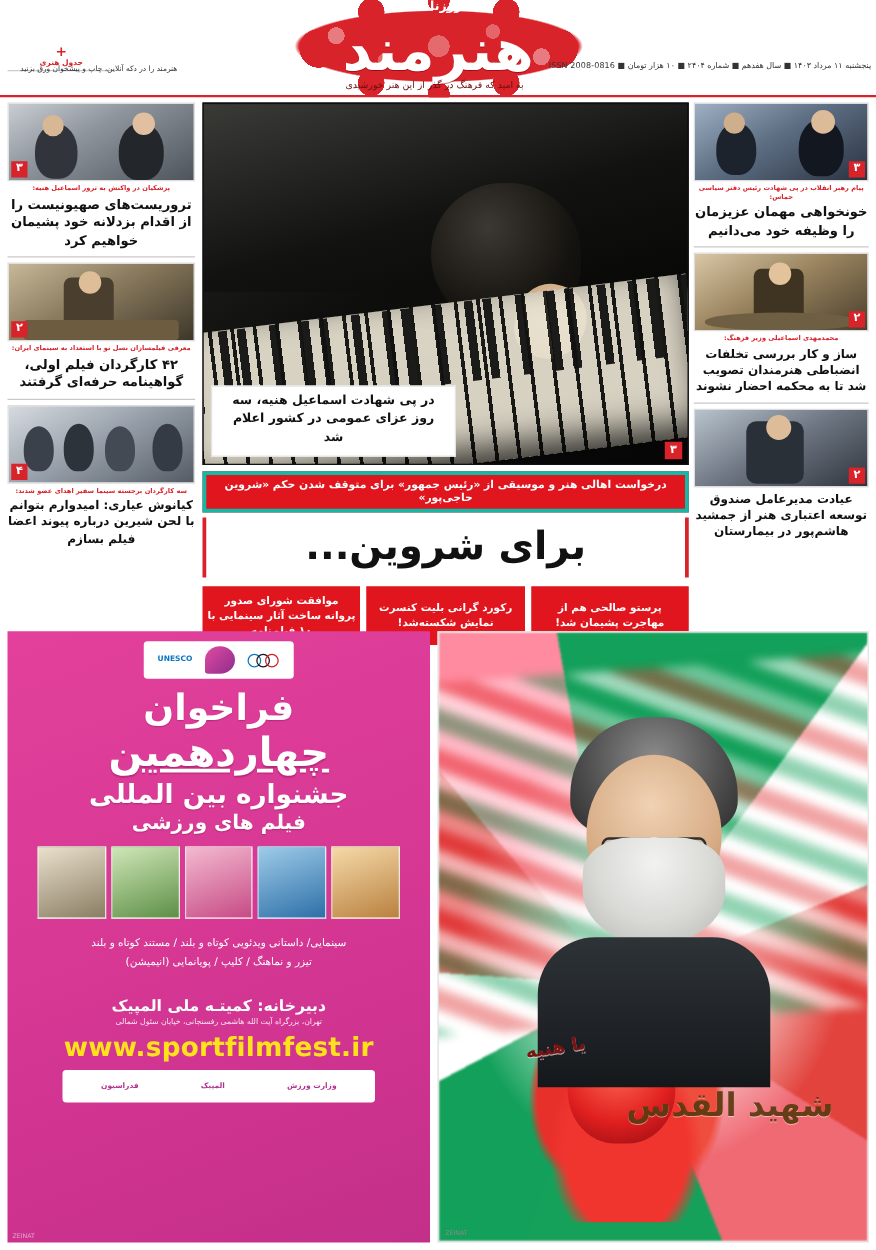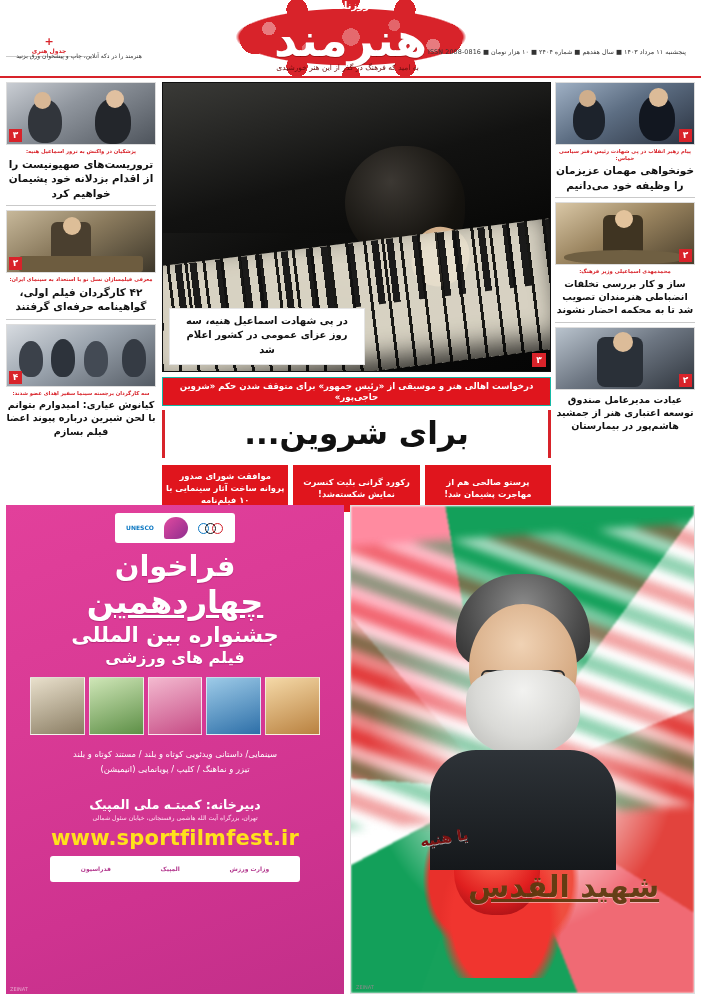--- a/index.html
+++ b/index.html
@@ -52,21 +52,21 @@
   .mast-slogan{
     position:absolute;z-index:4;bottom:8px;left:50%;transform:translateX(-52%);
     color:#6b0d0d;font-size:7.5px;white-space:nowrap;
   }
   .mast-seal{
     position:absolute;z-index:5;left:18px;top:24px;width:44px;height:40px;
     color:#111;font-size:7px;font-weight:bold;line-height:1.15;text-align:center;
     display:flex;align-items:center;justify-content:center;
   }
   .dateline{
-    position:absolute;right:15px;top:48px;font-size:6.4px;color:#333;
+    position:absolute;right:4px;top:48px;font-size:6.4px;color:#333;
     white-space:nowrap;letter-spacing:.1px;
   }
   .promo-left{
     position:absolute;left:6px;top:36px;width:86px;text-align:center;
     border-bottom:1px solid #ccc;padding-bottom:2px;
   }
   .promo-plus{color:#d8232a;font-size:11px;font-weight:bold;line-height:1;}
   .promo-txt{font-size:6px;color:#d8232a;font-weight:bold;}
   .promo-sub{
     position:absolute;left:6px;top:52px;width:146px;text-align:center;
@@ -156,21 +156,21 @@
     max-width:178px;text-align:center;line-height:1.48;
     font-size:10px;font-weight:bold;color:#111;border:1px solid #e4e4e4;
   }
   .main-pagenum{
     position:absolute;right:4px;bottom:4px;background:#d8232a;color:#fff;
     font-size:9px;font-weight:bold;width:14px;height:14px;line-height:14px;text-align:center;
   }
 
   
   .red-banner{
-    margin-top:5px;background:#e0151d;border:1px solid #14b8a6;
+    margin-top:5px;background:#e0151d;border:3px solid #14b8a6;
     color:#fff;font-size:8.6px;font-weight:bold;text-align:center;
     padding:3px 4px;line-height:1.25;box-sizing:border-box;
   }
   .lead-wrap{
     position:relative;border-right:3px solid #d8232a;border-left:3px solid #d8232a;
     margin-top:4px;padding:6px 0 7px;
   }
   .lead-head{
     text-align:center;font-size:31px;font-weight:bold;color:#111;letter-spacing:1px;
     line-height:1.12;
@@ -252,22 +252,22 @@
   }
   .p-glass-l{left:12px;}
   .p-glass-r{right:12px;}
   .p-body{
     position:absolute;left:50%;top:176px;transform:translateX(-50%);
     width:186px;height:120px;border-radius:46px 46px 0 0;
     background:linear-gradient(180deg,#2e3338 0%,#15181b 100%);
   }
   .qods-cal{
     position:absolute;right:8%;bottom:6%;width:206px;height:92px;
-    color:#5a3b0f;font-size:30px;font-weight:bold;text-align:center;line-height:1;
-    opacity:.92;text-shadow:0 1px 0 rgba(255,255,255,.5);text-decoration:underline;
+    color:#5a3b0f;font-size:26px;font-weight:bold;line-height:1;
+    opacity:.92;text-shadow:0 1px 0 rgba(255,255,255,.5);
   }
   .hania-cal{
     position:absolute;left:20%;bottom:30%;color:#7a1212;font-size:15px;font-weight:bold;
     transform:rotate(-9deg);text-shadow:0 1px 0 rgba(255,255,255,.6);
   }
   .poster-credit{
     position:absolute;left:5px;bottom:3px;font-size:5px;color:#8a8a8a;
   }
 
   

